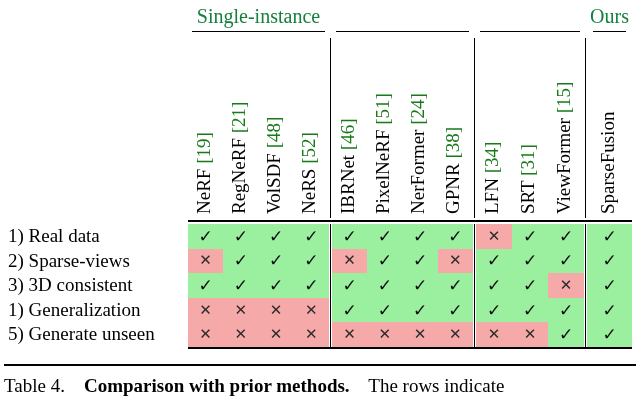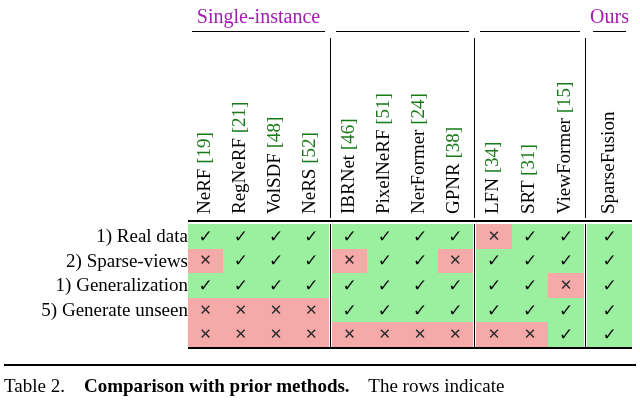--- a/index.html
+++ b/index.html
@@ -31,21 +31,21 @@
     height: 36px;
   }
   .group-head {
     position: absolute;
     top: 4px;
     text-align: center;
     font-size: 20px;
     line-height: 24px;
     letter-spacing: 0px;
     white-space: nowrap;
-    color: #a21caf;
+    color: #15803d;
   }
   .group-rule {
     position: absolute;
     top: 31px;
     height: 1px;
     background: #000;
   }
 
   
   .colhead-band {
@@ -89,21 +89,20 @@
     height: 1.6px;
     background: #000;
   }
 
   
   .rowlabels {
     position: absolute;
     left: 8px;
     top: 224px;
     width: 180px;
-    text-align: right;
   }
   .rowlabel {
     height: 24.6px;
     line-height: 24.6px;
     font-size: 19px;
     white-space: nowrap;
     color: #000;
   }
 
   
@@ -211,20 +210,21 @@
       <div class="colhead" style="left: 537px;"><span>SRT</span> <span class="cite">[31]</span></div>
       <div class="colhead" style="left: 573px;"><span>ViewFormer</span> <span class="cite">[15]</span></div>
       <div class="colhead" style="left: 616.5px;"><span>SparseFusion</span></div>
     </div>
 
   <div class="body-rule-top"></div>
 
   <div class="rowlabels" id="rowlabels">
       <div class="rowlabel">1) Real data</div>
       <div class="rowlabel">2) Sparse-views</div>
+      <div class="rowlabel">3) 3D consistent</div>
       <div class="rowlabel">1) Generalization</div>
       <div class="rowlabel">5) Generate unseen</div>
     </div>
 
   <div class="grid" id="grid">
       <div class="grid-row">
         <div class="cell yes" style="left: 0px; width: 35.25px;">
           <span class="mark-yes">✓</span>
         </div>
         <div class="cell yes" style="left: 35.25px; width: 35.25px;">
@@ -412,21 +412,21 @@
         <div class="cell yes" style="left: 399px; width: 45px;">
           <span class="mark-yes">✓</span>
         </div>
       </div>
     </div>
 
   <div class="body-rule-bottom"></div>
   <div class="table-rule-final"></div>
 
   <div class="caption">
-    <span class="cap-label">Table 2.</span>
+    <span class="cap-label">Table 4.</span>
     <span>&nbsp;&nbsp;</span>
     <span class="cap-bold">Comparison with prior methods.</span>
     <span>&nbsp;&nbsp;</span>
     <span class="cap-rest">The rows indicate</span>
   </div>
 
 <div class="vdiv-head" style="left: 329.7px;"></div>
     <div class="vdiv-body" style="left: 329.7px;"></div>
     <div class="vdiv-head" style="left: 473.7px;"></div>
     <div class="vdiv-body" style="left: 473.7px;"></div>

